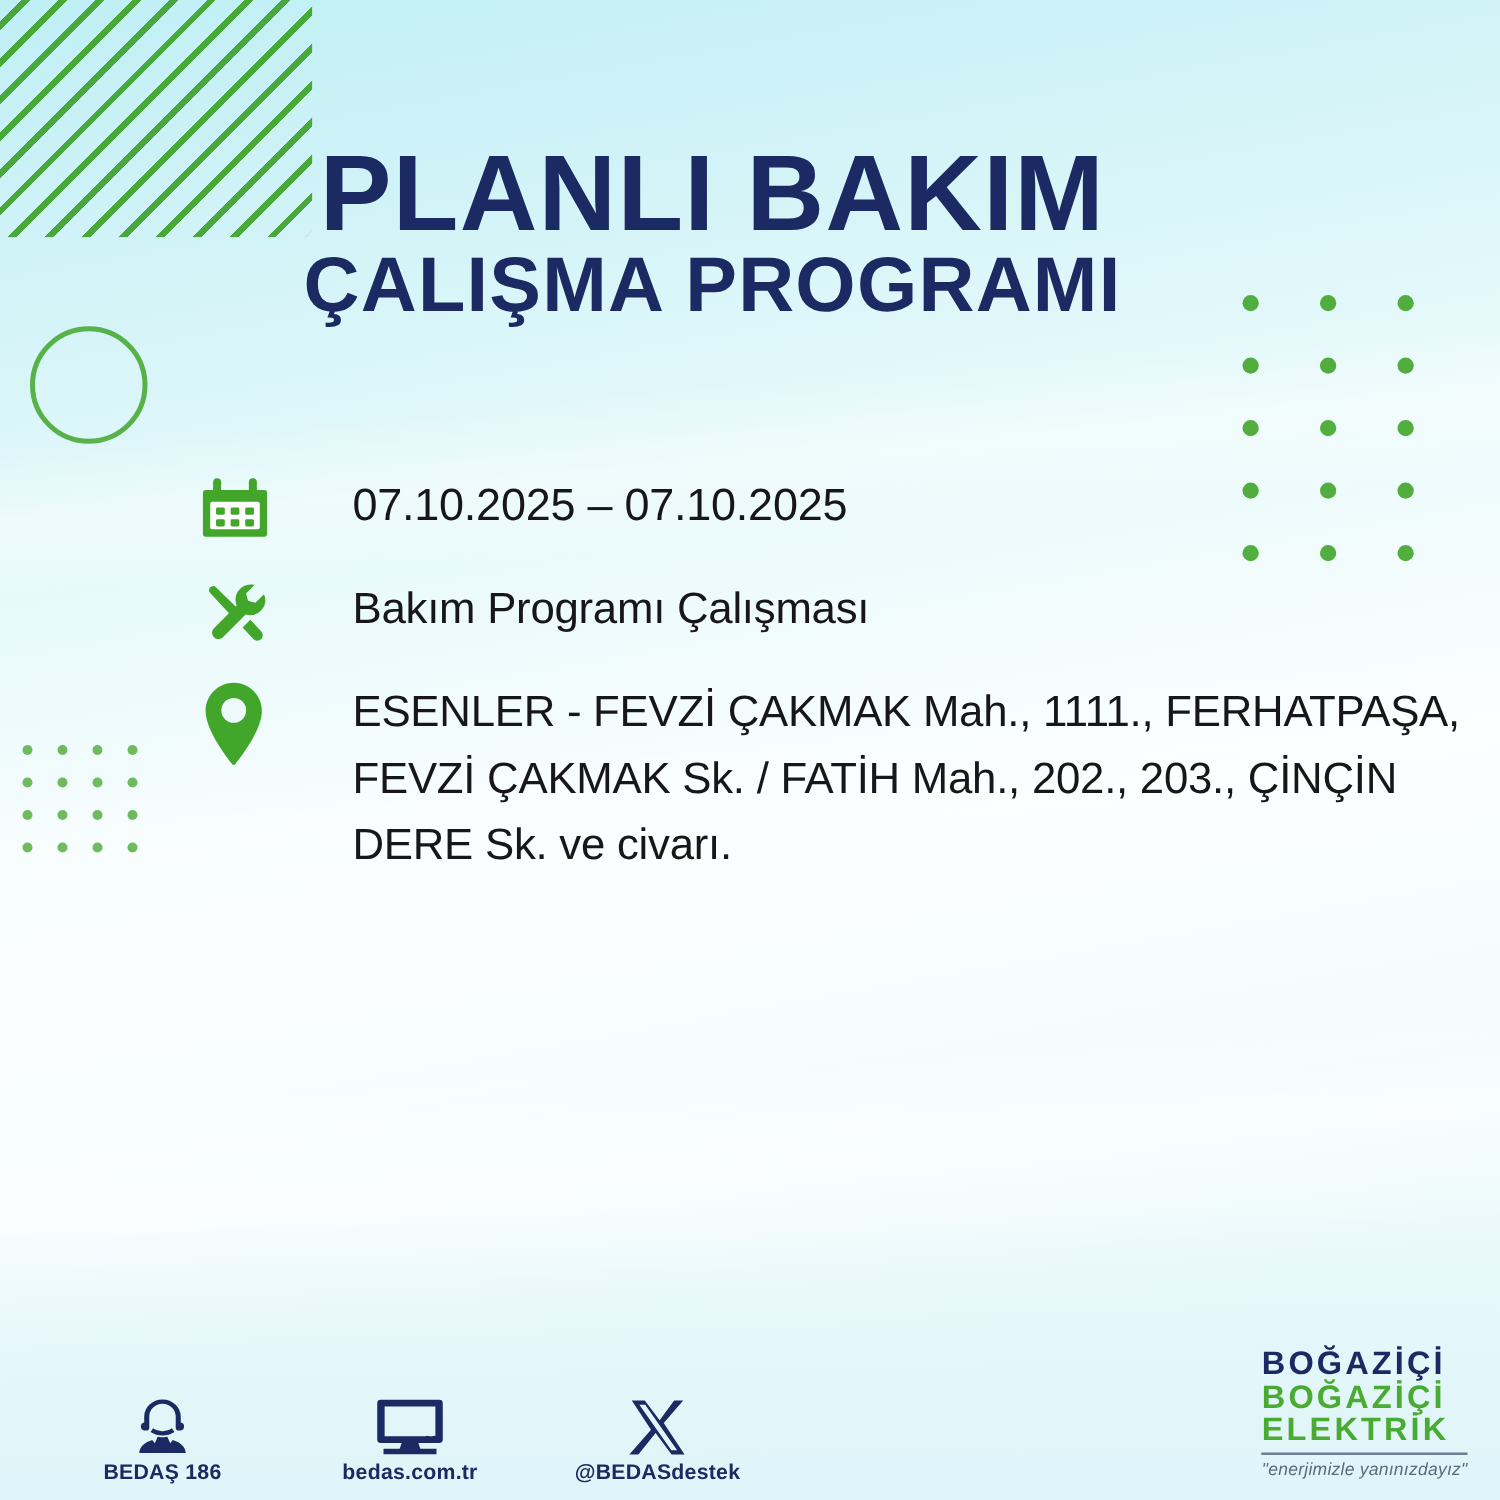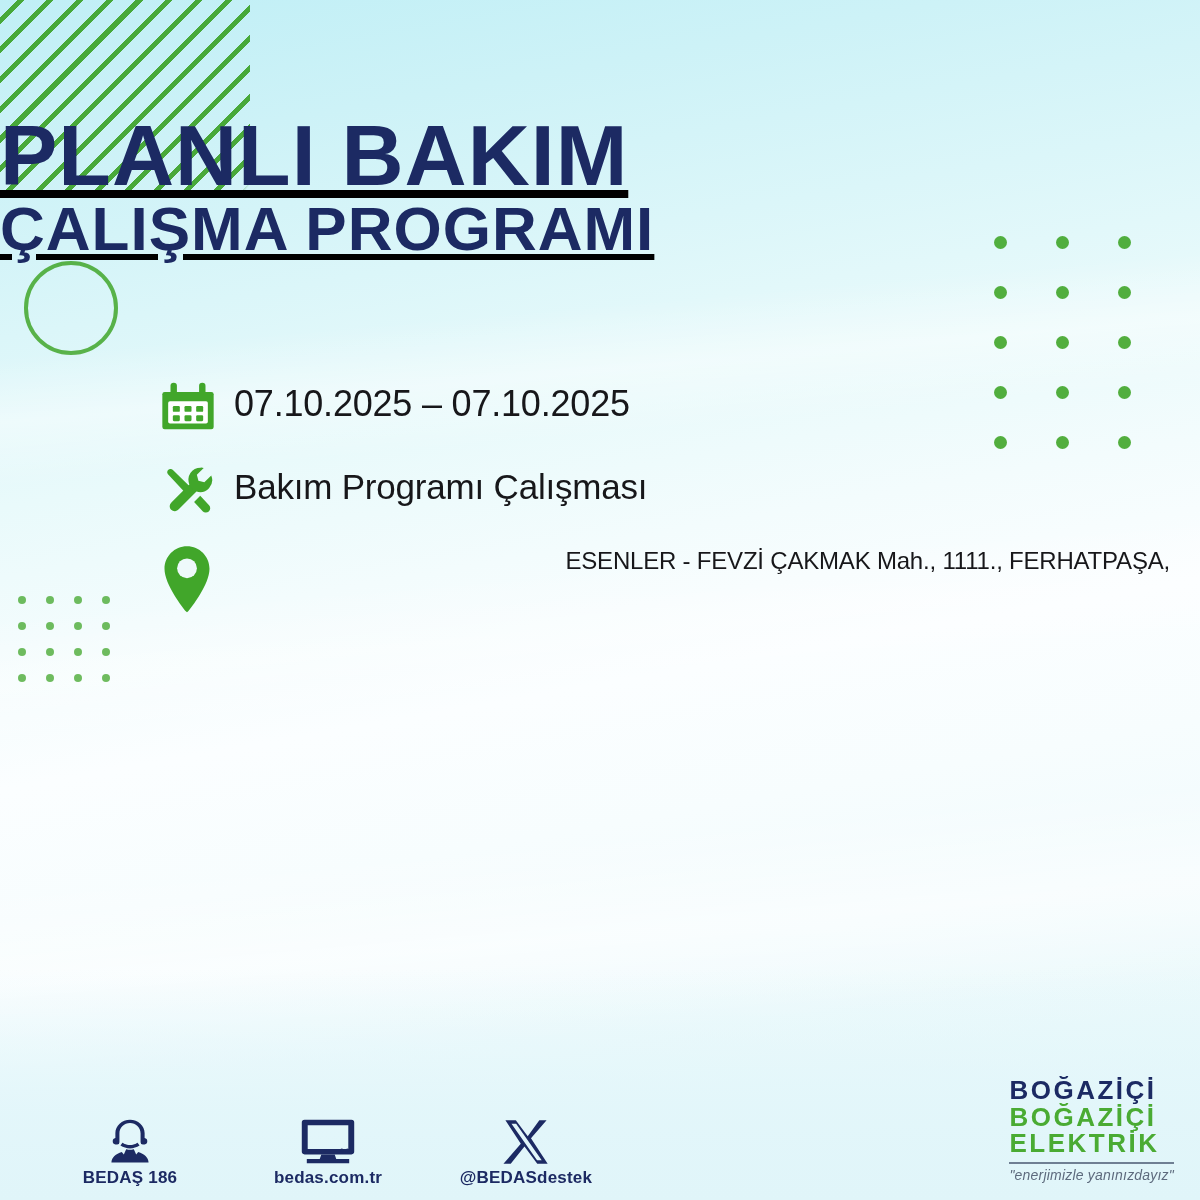--- a/index.html
+++ b/index.html
@@ -106,22 +106,22 @@
     opacity: .75;
   }
   .dots-left span { width: 8px; height: 8px; }
 
   
   .heading {
     position: absolute;
     top: 112px;
     left: 0;
     width: 1140px;
+    text-align: center;
     line-height: 1;
-    text-decoration: underline;
   }
   .heading .line1 {
     display: block;
     font-size: 86px;
     font-weight: 900;
     letter-spacing: 1px;
     color: #1c2a63;
   }
   .heading .line2 {
     display: block;
@@ -150,30 +150,30 @@
     align-items: center;
     justify-content: flex-start;
   }
   .row .text {
     flex: 1;
     color: #17171a;
     font-size: 35px;
     line-height: 1.25;
     padding-top: 6px;
     letter-spacing: -.2px;
+    margin-left: 48px;
   }
   .row.date .text,
   .row.time .text { font-size: 36px; }
   .row.address { margin-bottom: 0; }
   .row.address .icon { height: 74px; }
   .row.address .text {
-    font-size: 24px;
+    font-size: 35px;
     line-height: 1.52;
     padding-top: 0;
-    text-align: right;
   }
   .addr-line { display: block; white-space: nowrap; }
 
   
   .footer {
     position: absolute;
     left: 0;
     bottom: 0;
     width: 1200px;
     height: 160px;
@@ -333,20 +333,22 @@
 
     <div class="row address">
       <div class="icon">
         <svg width="54" height="72" viewBox="0 0 36 48" aria-hidden="true">
           <path d="M18 1.5C9.7 1.5 3 8.2 3 16.5c0 10.6 12.4 26.2 14.2 28.4a1 1 0 0 0 1.6 0C20.6 42.7 33 27.1 33 16.5 33 8.2 26.3 1.5 18 1.5z" fill="#41a62a"></path>
           <circle cx="18" cy="16.2" r="6.6" fill="#eef9fb"></circle>
         </svg>
       </div>
       <div class="text">
         <span class="addr-line">ESENLER - FEVZİ ÇAKMAK Mah., 1111.,  FERHATPAŞA,</span>
+        <span class="addr-line">FEVZİ ÇAKMAK Sk. / FATİH Mah., 202., 203., ÇİNÇİN</span>
+        <span class="addr-line">DERE Sk. ve civarı.</span>
       </div>
     </div>
 
   </div>
 
   <div class="footer">
 
     <div class="contacts">
 
       <div class="contact">

